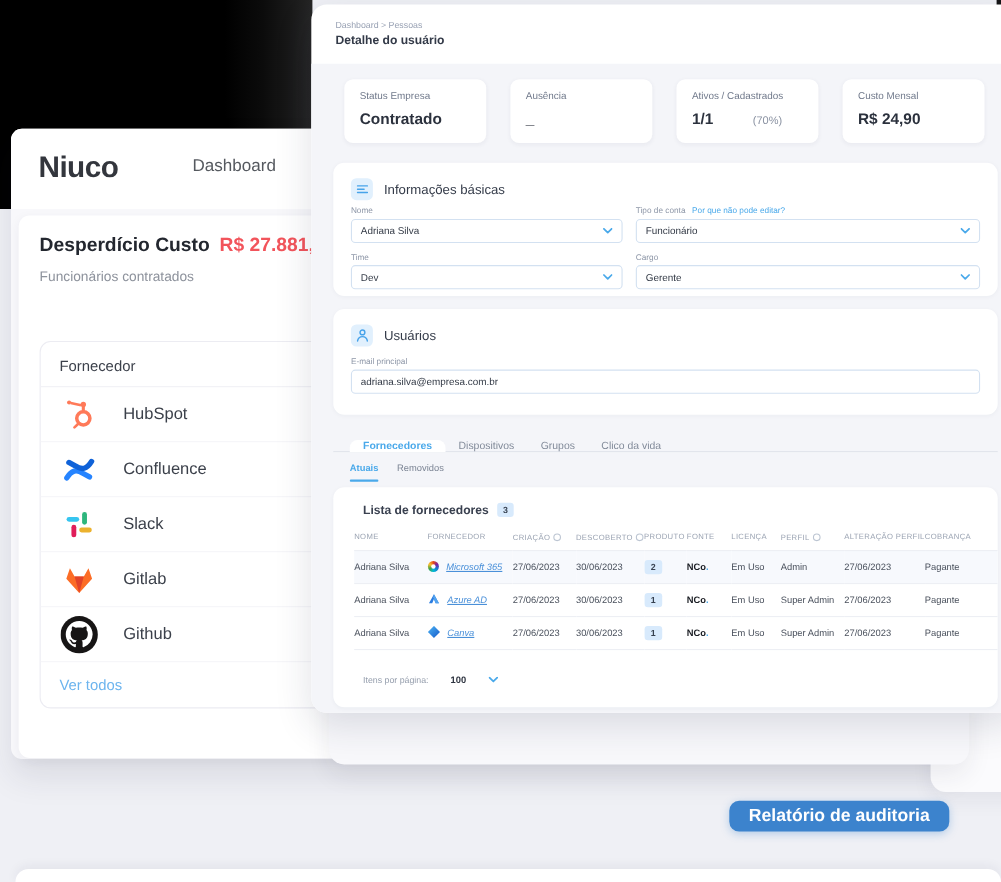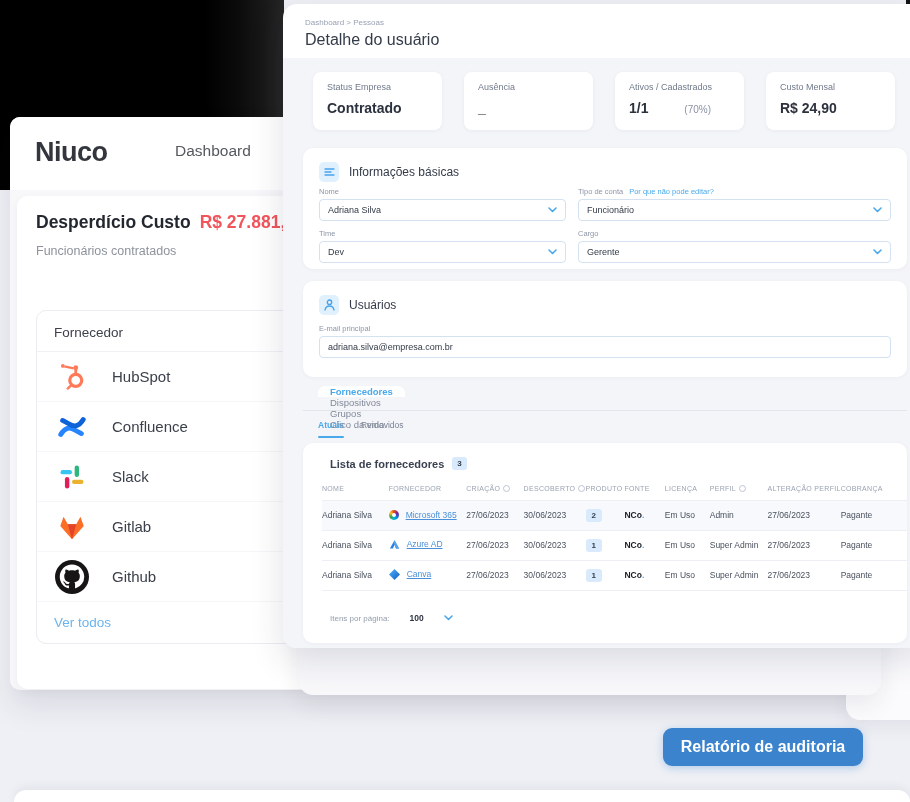--- a/index.html
+++ b/index.html
@@ -52,21 +52,21 @@
   .layerB { position:absolute; left:846px; top:620px; width:130px; height:100px; background:#fbfbfd; border-radius:14px; box-shadow:0 8px 18px rgba(35,40,70,.06); }
   .layerA { position:absolute; left:299px; top:610px; width:582px; height:85px; background:#f8f8fb; border-radius:14px; box-shadow:0 10px 22px rgba(35,40,70,.08); }
 
   
   .main-panel {
     position:absolute; left:283px; top:4px; width:640px; height:644px;
     background:#fff; border-radius:14px; box-shadow:0 12px 34px rgba(35,40,70,.14);
   }
   .panel-body { position:absolute; left:0; top:54px; right:0; bottom:0; background:#f4f5f9; border-radius:0 0 14px 14px; }
   .breadcrumb { position:absolute; left:22px; top:14px; font-size:8px; color:#98a1b3; }
-  .panel-title { position:absolute; left:22px; top:27px; font-size:16px; font-weight:400; color:#333a48; }
+  .panel-title { position:absolute; left:22px; top:27px; font-size:11px; font-weight:700; color:#333a48; }
 
   .stats-row { position:absolute; left:30px; top:68px; width:582px; display:flex; gap:22px; }
   .stat-card { flex:1; height:58px; background:#fff; border-radius:8px; padding:10px 14px; box-shadow:0 1px 4px rgba(35,40,70,.05); }
   .stat-label { font-size:9px; color:#70798b; margin-bottom:8px; white-space:nowrap; }
   .stat-value { font-size:14px; font-weight:700; color:#2b313d; white-space:nowrap; }
   .stat-suffix { font-size:10px; font-weight:400; color:#8a92a2;margin-left:32px; }
 
   .section-card { position:absolute; left:20px; width:604px; background:#fff; border-radius:10px; box-shadow:0 1px 4px rgba(35,40,70,.04); padding:14px 16px 0 16px; }
   .sec-basic { top:144px; height:121px; }
   .sec-users { top:277px; height:96px; }
@@ -78,56 +78,56 @@
   .field-label-row { display:flex; gap:6px; align-items:baseline; margin-bottom:3px; }
   .field-label { font-size:7.5px; color:#8d96a7; }
   .field-link { font-size:7.5px; color:#4aa9ea; cursor:pointer; }
   .select, .text-input {
     height:22px; background:#fff; border:1px solid #d3e1f1; border-radius:4px;
     display:flex; align-items:center; justify-content:space-between; padding:0 8px;
     font-size:9px; color:#333a46; cursor:pointer;
   }
   .email-wrap { margin-top:9px; }
 
-  .tabs-row { position:absolute; left:35px; top:382px; width:589px; height:25px; display:flex; align-items:flex-start;flex-direction:column; }
+  .tabs-row { position:absolute; left:35px; top:382px; width:589px; height:25px; display:flex; align-items:flex-end; }
   .tabs-row::after { content:''; position:absolute; left:-15px; right:0; bottom:0; height:1px; background:#e2e5ec; }
   .tab { position:relative; z-index:1; display:flex; align-items:center; padding:0 12px; font-size:9.5px; color:#818a99; cursor:pointer; }
   .tab.active { background:#fff; border-radius:7px 7px 0 0; color:#4aa9ea; font-weight:700; }
   .subtabs { position:absolute; left:35px; top:416px; display:flex; gap:17px; }
   .subtab { font-size:8.5px; color:#7b8494; cursor:pointer; }
   .subtab.active { color:#4aa9ea; font-weight:700; }
   .subtab.active::after { content:''; display:block; height:2px; background:#4aa9ea; border-radius:2px; margin-top:6px; }
 
   .table-card { position:absolute; left:20px; top:439px; width:604px; height:200px; background:#fff; border-radius:10px; box-shadow:0 1px 4px rgba(35,40,70,.04); overflow:hidden; }
   .table-title-row { display:flex; align-items:center; gap:8px; padding:14px 0 0 27px; }
   .table-title { font-size:11px; font-weight:700; color:#3a4150; }
   .count-badge { background:#d8eafc; color:#36404f; font-size:8px; font-weight:700; padding:2px 5px; border-radius:3px; }
 
   table.vtbl { border-collapse:collapse; table-layout:fixed; margin:8px 0 0 19px; }
   .vtbl col.c1{width:76px}.vtbl col.c2{width:83px}.vtbl col.c3{width:65px}.vtbl col.c4{width:62px}.vtbl col.c5{width:40px}.vtbl col.c6{width:49px}.vtbl col.c7{width:52px}.vtbl col.c8{width:63px}.vtbl col.c9{width:72px}.vtbl col.c10{width:80px}
   .vtbl th { font-size:7px; font-weight:400; color:#9aa3b2; letter-spacing:.3px; text-align:left; height:22px; white-space:nowrap; }
   .vtbl td { font-size:8.5px; color:#4a515d; height:30px; border-top:1px solid #edeff4; white-space:nowrap; }
   .vtbl tr.row-highlight td { background:#f7f9fd; }
   .vtbl tr:last-child td { border-bottom:1px solid #edeff4; }
   .info-dot { display:inline-block; width:7px; height:7px; border:1px solid #bcc5d2; border-radius:50%; vertical-align:-1px; margin-left:3px; }
-  .vendor-cell { display:flex; align-items:flex-start; gap:7px; }
+  .vendor-cell { display:flex; align-items:center; gap:7px;font-style:italic; }
   .vendor-link { color:#4a90d9; text-decoration:underline; cursor:pointer; }
   .prod-badge { display:inline-block; background:#d8eafc; color:#36404f; font-size:8px; font-weight:700; padding:2px 6px; border-radius:3px; }
   .fonte-name { font-weight:800; color:#191c22; }
   .fonte-dot { font-weight:800; color:#4aa9ea; }
   .msicon { position:relative; width:10px; height:10px; border-radius:50%; display:inline-block;
     background:conic-gradient(#e64a19,#7b1fa2,#1976d2,#00bcd4,#43a047,#fbc02d,#e64a19); }
   .msicon::after { content:''; position:absolute; inset:3px; background:#fff; border-radius:50%; }
 
   .tbl-footer { position:absolute; left:27px; top:170px; display:flex; align-items:center; gap:20px; }
   .pg-label { font-size:8px; color:#949dac; }
   .pg-value { font-size:8.5px; font-weight:800; color:#2e3440; }
 
   .audit-btn {
-    position:absolute; left:663px; top:728px; width:200px; height:38px;
+    position:absolute; left:663px; top:728px; width:200px; height:28px;
     background:#3c83cd; border-radius:9px; border:none; cursor:pointer;
     display:flex; align-items:center; justify-content:center;
     color:#fff; font-size:16px; font-weight:700; font-family:"Liberation Sans",sans-serif;
     box-shadow:0 2px 8px rgba(60,131,205,.35);
   }
   .bottom-strip { position:absolute; left:14px; top:790px; width:896px; height:14px; background:#fff; border-radius:12px 12px 0 0; box-shadow:0 -3px 10px rgba(35,40,70,.06); }
 </style>
 </head>
 <body>
 

